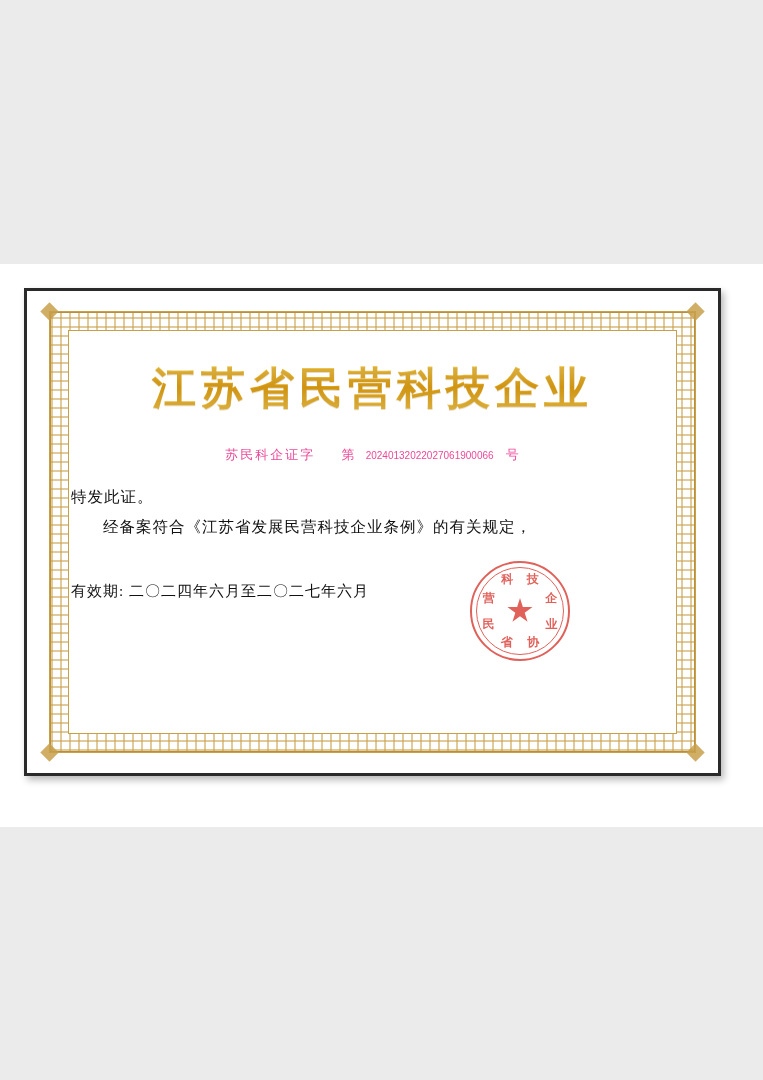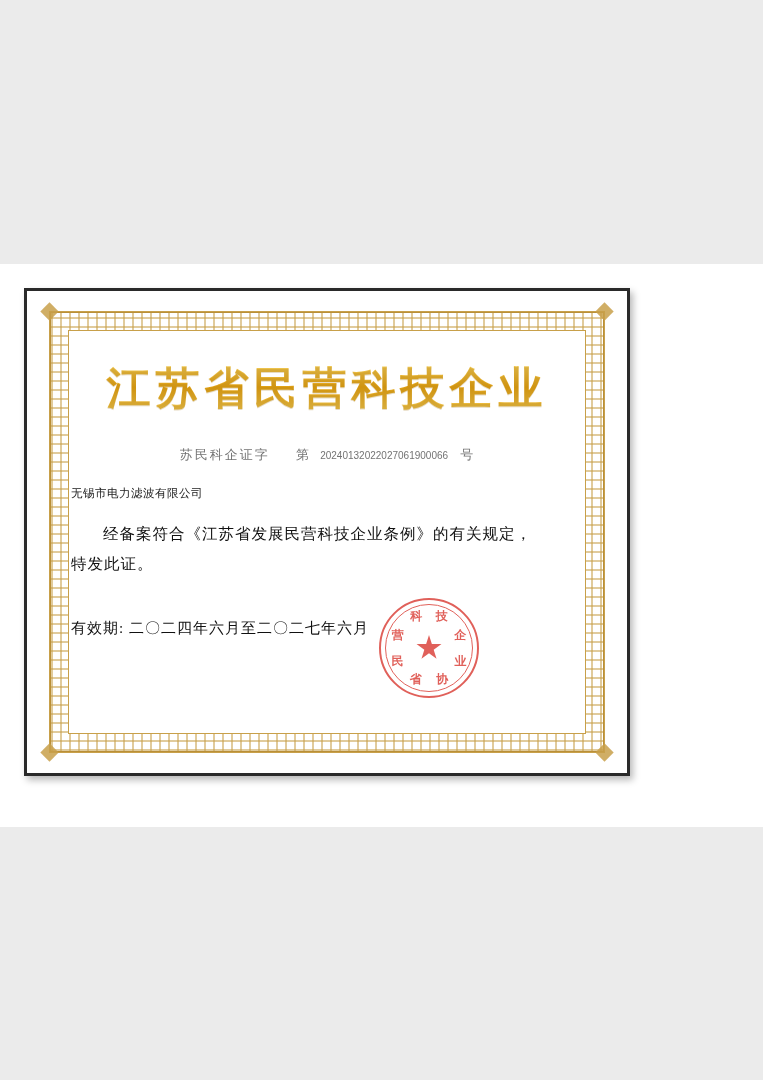--- a/index.html
+++ b/index.html
@@ -23,21 +23,21 @@
     width: 763px;
     height: 563px;
     background: #ffffff;
   }
 
   
   .certificate {
     position: absolute;
     left: 24px;
     top: 288px;
-    width: 606px;
+    width: 697px;
     height: 488px;
     background: #ffffff;
     box-sizing: border-box;
     border: 3px solid #2a2a2a;
     box-shadow: 3px 4px 7px rgba(0,0,0,0.28);
   }
 
   
   .gold-frame {
     position: absolute;
@@ -113,21 +113,21 @@
     -webkit-background-clip: text;
     background-clip: text;
     -webkit-text-fill-color: transparent;
     text-shadow: 0 1px 0 rgba(160,110,10,0.25);
   }
 
   .serial-row {
     margin-top: 28px;
     text-align: center;
     font-size: 13px;
-    color: #737373;
+    color: #ec4899;
     letter-spacing: 1px;
   }
   .serial-row .label { letter-spacing: 2px; }
   .serial-row .di { margin-left: 22px; margin-right: 6px; }
   .serial-row .serial {
     font-family: "Liberation Sans", sans-serif;
     font-size: 10px;
     letter-spacing: 0;
   }
   .serial-row .hao { margin-left: 8px; }
@@ -241,25 +241,24 @@
 
     <div class="cert-title">江苏省民营科技企业</div>
 
     <div class="serial-row">
       <span class="label">苏民科企证字</span>
       <span class="di">第</span>
       <span class="serial">20240132022027061900066</span>
       <span class="hao">号</span>
     </div>
 
-    <div class="company">无锡市电力滤波有限公司</div>
 
     <div class="body-text">
+      <div>特发此证。</div>
       <div><span class="indent"></span><span>经备案符合《江苏省发展民营科技企业条例》的有关规定，</span></div>
-      <div>特发此证。</div>
     </div>
 
     <div class="validity">有效期: 二〇二四年六月至二〇二七年六月</div>
 
     <div class="signature">
       <div class="seal">
         <div class="seal-star"></div>
         <div class="seal-text">
           <div class="seal-char" style="transform: rotate(-157deg) translate(0,-34px) rotate(157deg);">省</div>
           <div class="seal-char" style="transform: rotate(-112deg) translate(0,-34px) rotate(112deg);">民</div>

